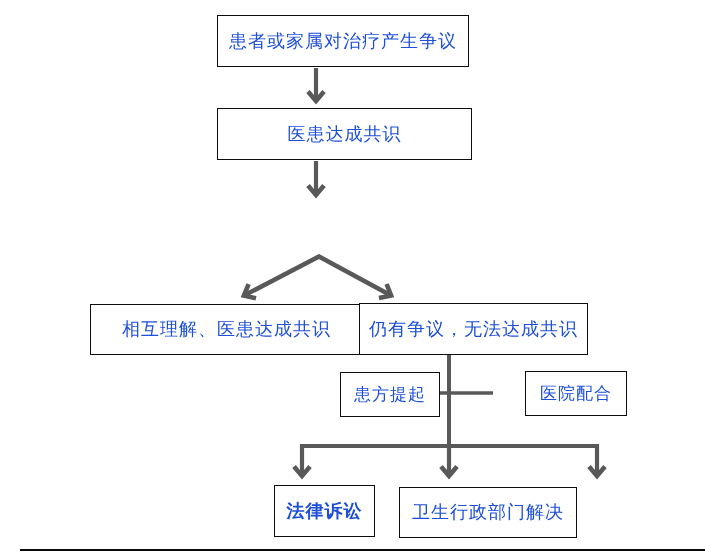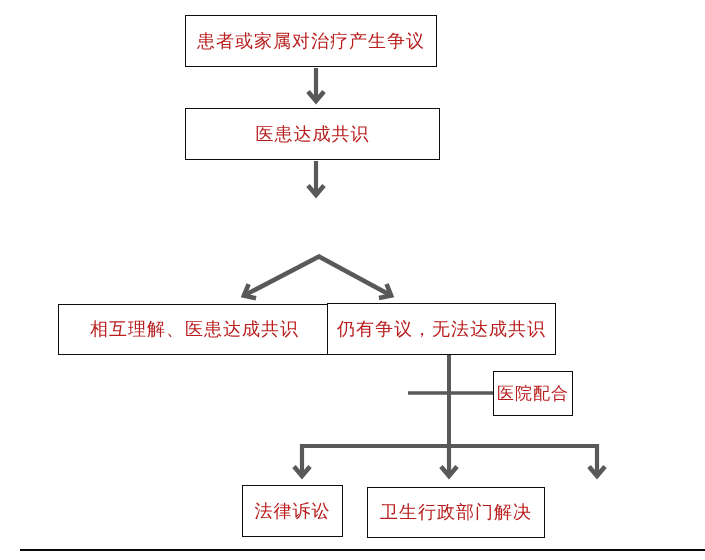--- a/index.html
+++ b/index.html
@@ -12,32 +12,33 @@
   }
   .node{
     position:absolute;
     box-sizing:border-box;
     border:1.5px solid #0d0d0d;
     background:#ffffff;
     display:flex;align-items:center;justify-content:center;
     text-align:center;
     font-size:18px;
     letter-spacing:1px;
-    color:#b91c1c;
+    color:#1d4ed8;
     line-height:1.15;
     white-space:nowrap;
+    margin-left:32px;
   }
   #n1 {left:185px; top:15px;  width:252px; height:52px;}
   #n2 {left:185px; top:108px; width:255px; height:52px;}
   #n3 {left:180px; top:200px; width:263px; height:52px;}
   #n4 {left:58px;  top:304px; width:273px; height:51px;}
   #n5 {left:327px; top:303px; width:229px; height:52px;}
   #n6 {left:308px; top:372px; width:100px; height:45px; font-size:17px;}
-  #n7 {left:493px; top:371px; width:80px; height:45px; font-size:17px;}
-  #n8 {left:242px; top:485px; width:101px; height:52px;}
+  #n7 {left:493px; top:371px; width:102px; height:45px; font-size:17px;}
+  #n8 {left:242px; top:485px; width:101px; height:52px;font-weight:bold;}
   #n9 {left:367px; top:487px; width:178px; height:51px;}
   #n10{left:553px; top:485px; width:139px; height:55px;}
   svg.wires{position:absolute;left:0;top:0;width:705px;height:560px;pointer-events:none;}
 </style>
 </head>
 <body>
 
 <div id="stage">
 
   <svg class="wires" viewBox="0 0 705 560" xmlns="http://www.w3.org/2000/svg">
@@ -65,17 +66,18 @@
     <line x1="449" y1="444" x2="449" y2="477" stroke="#595959" stroke-width="4.2" marker-end="url(#ah)"></line>
     <line x1="597" y1="444" x2="597" y2="477" stroke="#595959" stroke-width="4.2" marker-end="url(#ah)"></line>
 
     <line x1="20" y1="550" x2="705" y2="550" stroke="#0a0a0a" stroke-width="2.2"></line>
   </svg>
 
   <div class="node" id="n1">患者或家属对治疗产生争议</div>
   <div class="node" id="n2">医患达成共识</div>
   <div class="node" id="n4">相互理解、医患达成共识</div>
   <div class="node" id="n5">仍有争议，无法达成共识</div>
+  <div class="node" id="n6">患方提起</div>
   <div class="node" id="n7">医院配合</div>
   <div class="node" id="n8">法律诉讼</div>
   <div class="node" id="n9">卫生行政部门解决</div>
 
 </div>
 
 </body></html>

